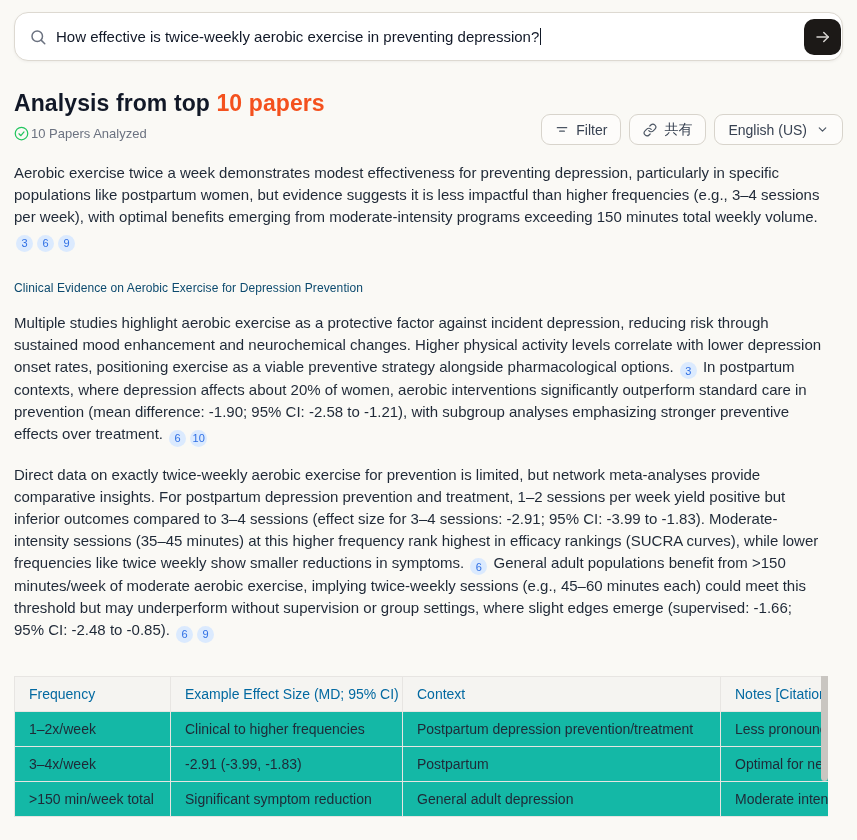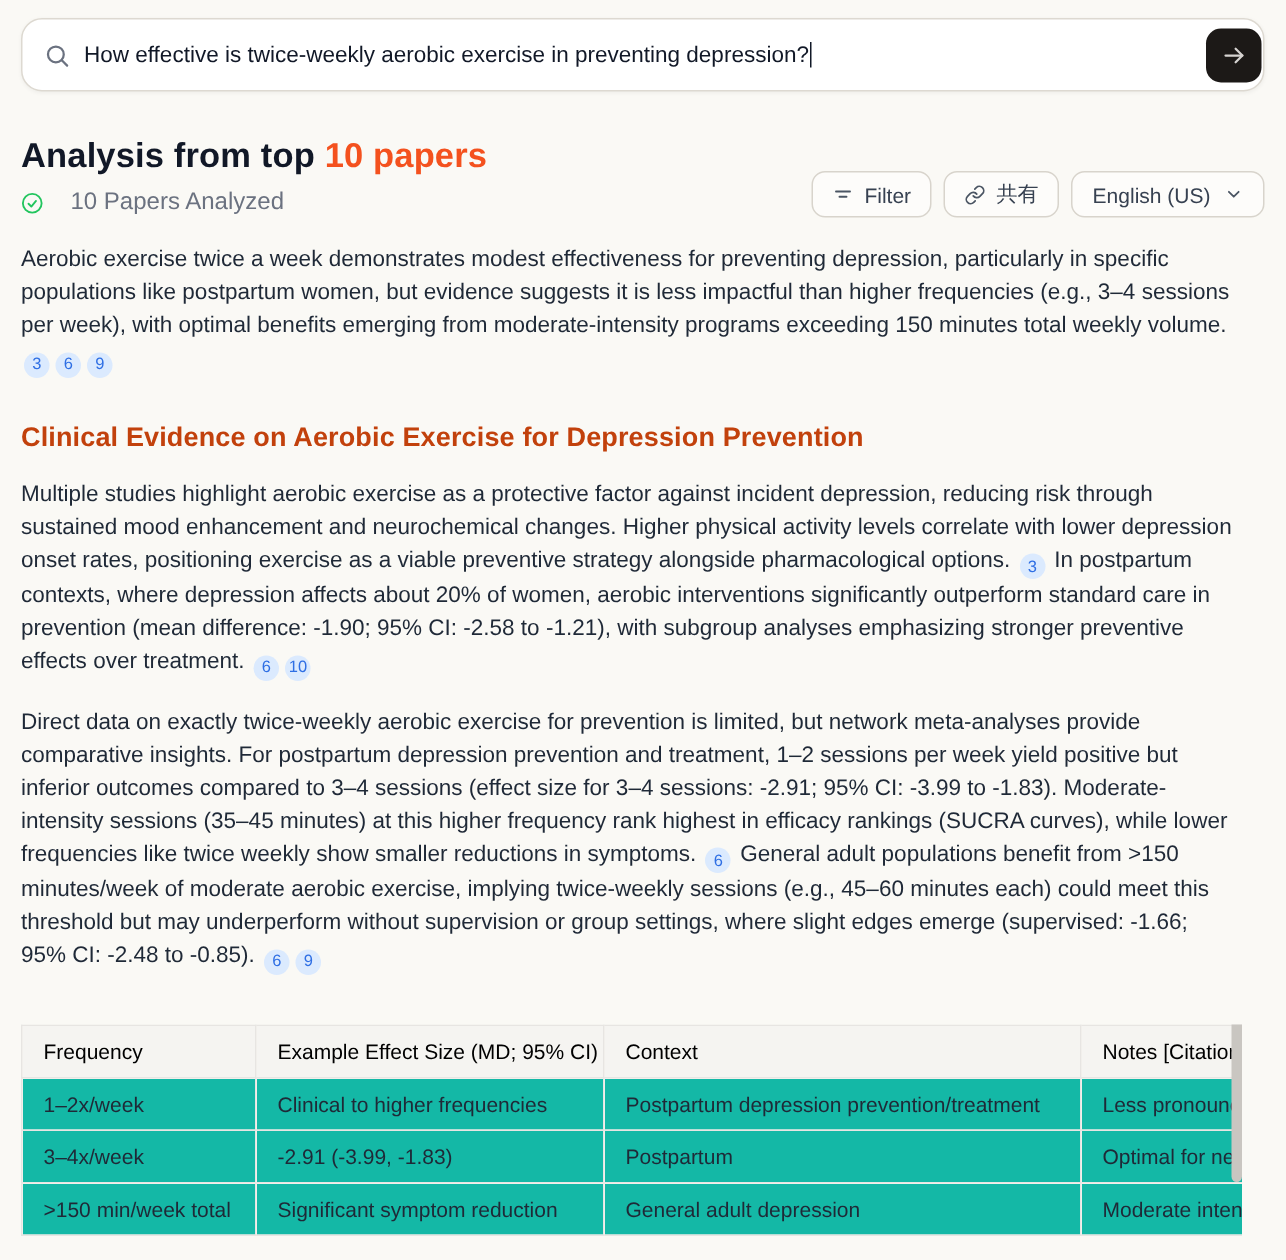--- a/index.html
+++ b/index.html
@@ -14,43 +14,43 @@
   .search-text{font-size:15px;color:#111827;white-space:nowrap;}
   .caret{display:inline-block;width:1px;height:17px;background:#111827;vertical-align:-3px;margin-left:1px;}
   .send-btn{margin-left:auto;width:37px;height:36px;background:#1c1917;border:none;border-radius:10px;
     display:flex;align-items:center;justify-content:center;cursor:pointer;}
   .send-btn svg{color:#d6d3d1;}
 
   
   .header-row{display:flex;justify-content:space-between;align-items:flex-start;margin-top:29px;}
   .page-title{font-size:23px;font-weight:700;color:#111827;margin:0;letter-spacing:.1px;}
   .page-title .hl{color:#f4511e;}
-  .analyzed{display:flex;align-items:center;gap:18px;margin-top:9px;font-size:16px;color:#6b7280;}
+  .analyzed{display:flex;align-items:center;gap:2px;margin-top:9px;font-size:13px;color:#6b7280;}
   .analyzed svg{color:#22c55e;}
   .actions{display:flex;gap:8px;margin-top:24px;}
   .btn{display:inline-flex;align-items:center;gap:7px;height:31px;padding:0 13px;background:#fdfcfa;
     border:1px solid #d8d4cc;border-radius:9px;font-size:14px;color:#374151;cursor:pointer;
     font-family:"Liberation Sans",sans-serif;}
   .btn svg{color:#4b5563;}
   .btn .chev{color:#9ca3af;margin-left:2px;}
 
   
   .content{width:808px;}
   p.body-text{font-size:15px;line-height:22px;margin:17px 0 0 0;color:#1f2937;}
-  h2.section-heading{font-size:18px;font-weight:700;color:#c2410c;margin:29px 0 0 0;letter-spacing:.1px;}
+  h2.section-heading{font-size:12px;font-weight:400;color:#0c4a6e;margin:29px 0 0 0;letter-spacing:.1px;}
   .cite{display:inline-flex;align-items:center;justify-content:center;width:17px;height:17px;
     border-radius:50%;background:#dbeafe;color:#2f6fe4;font-size:11px;font-weight:500;
     margin:0 2px;vertical-align:-3px;cursor:pointer;}
 
   
   .table-wrap{position:relative;margin-top:33px;width:814px;overflow:hidden;}
   table{border-collapse:collapse;table-layout:fixed;width:1150px;font-size:14px;}
   col.c1{width:156px}col.c2{width:232px}col.c3{width:318px}col.c4{width:444px}
   th,td{text-align:left;padding:9px 14px;border:1px solid #e7e5e2;white-space:nowrap;overflow:hidden;}
-  thead th{background:#f5f4f1;font-weight:400;color:#000000;}
+  thead th{background:#f5f4f1;font-weight:400;color:#0369a1;}
   td{color:#1f2937;background:#14b8a6;}
   .vscroll{position:absolute;right:0;top:-16px;width:7px;height:121px;background:#c9c6c1;border-radius:4px;}
 </style>
 </head>
 <body>
 
 <div class="page">
 
   <div class="search-bar">
     <span class="search-icon">

